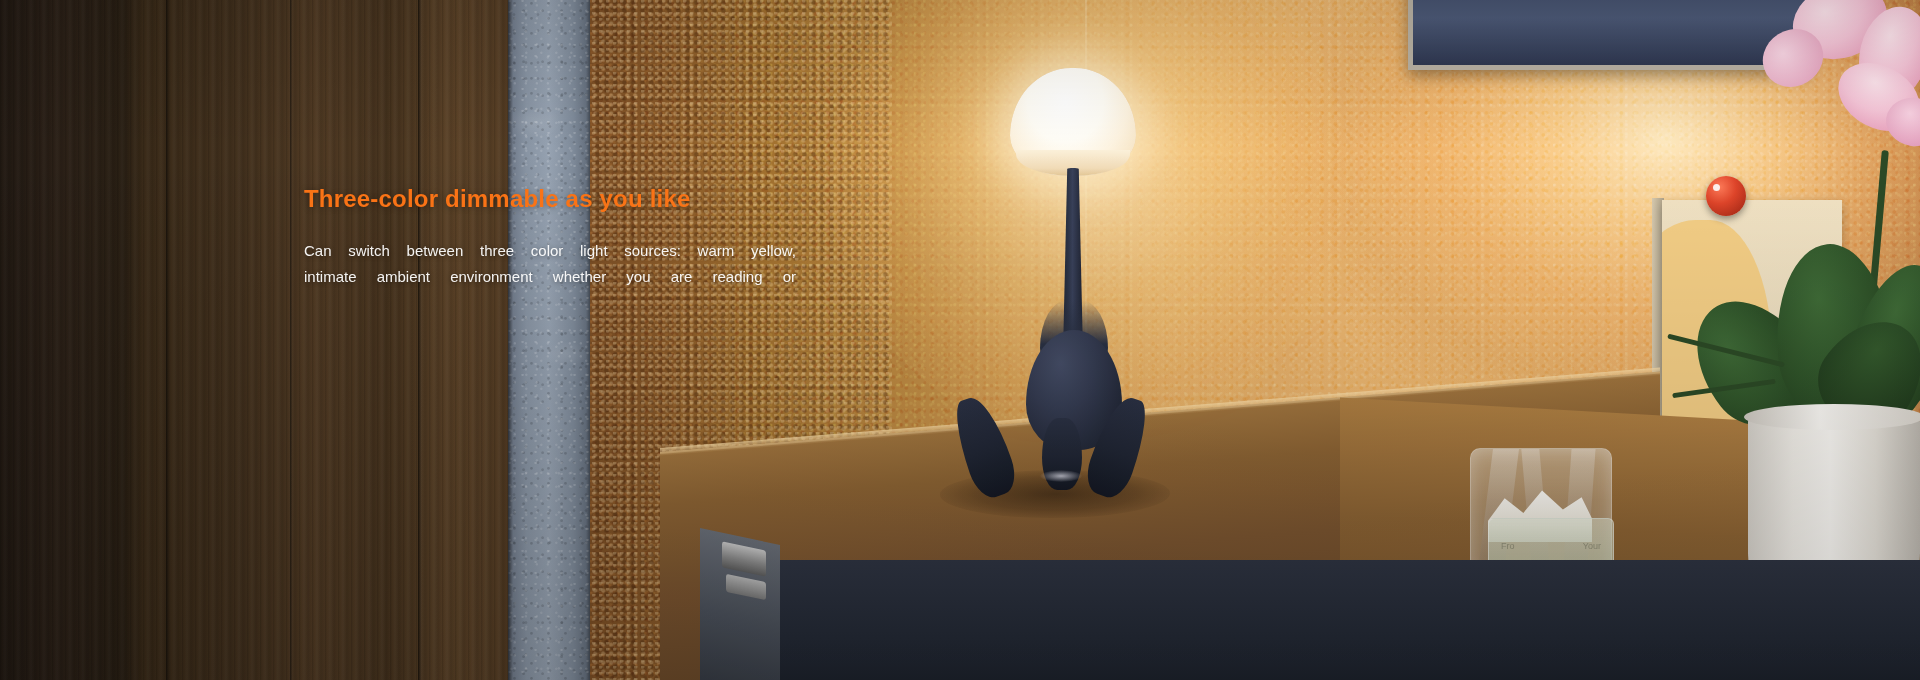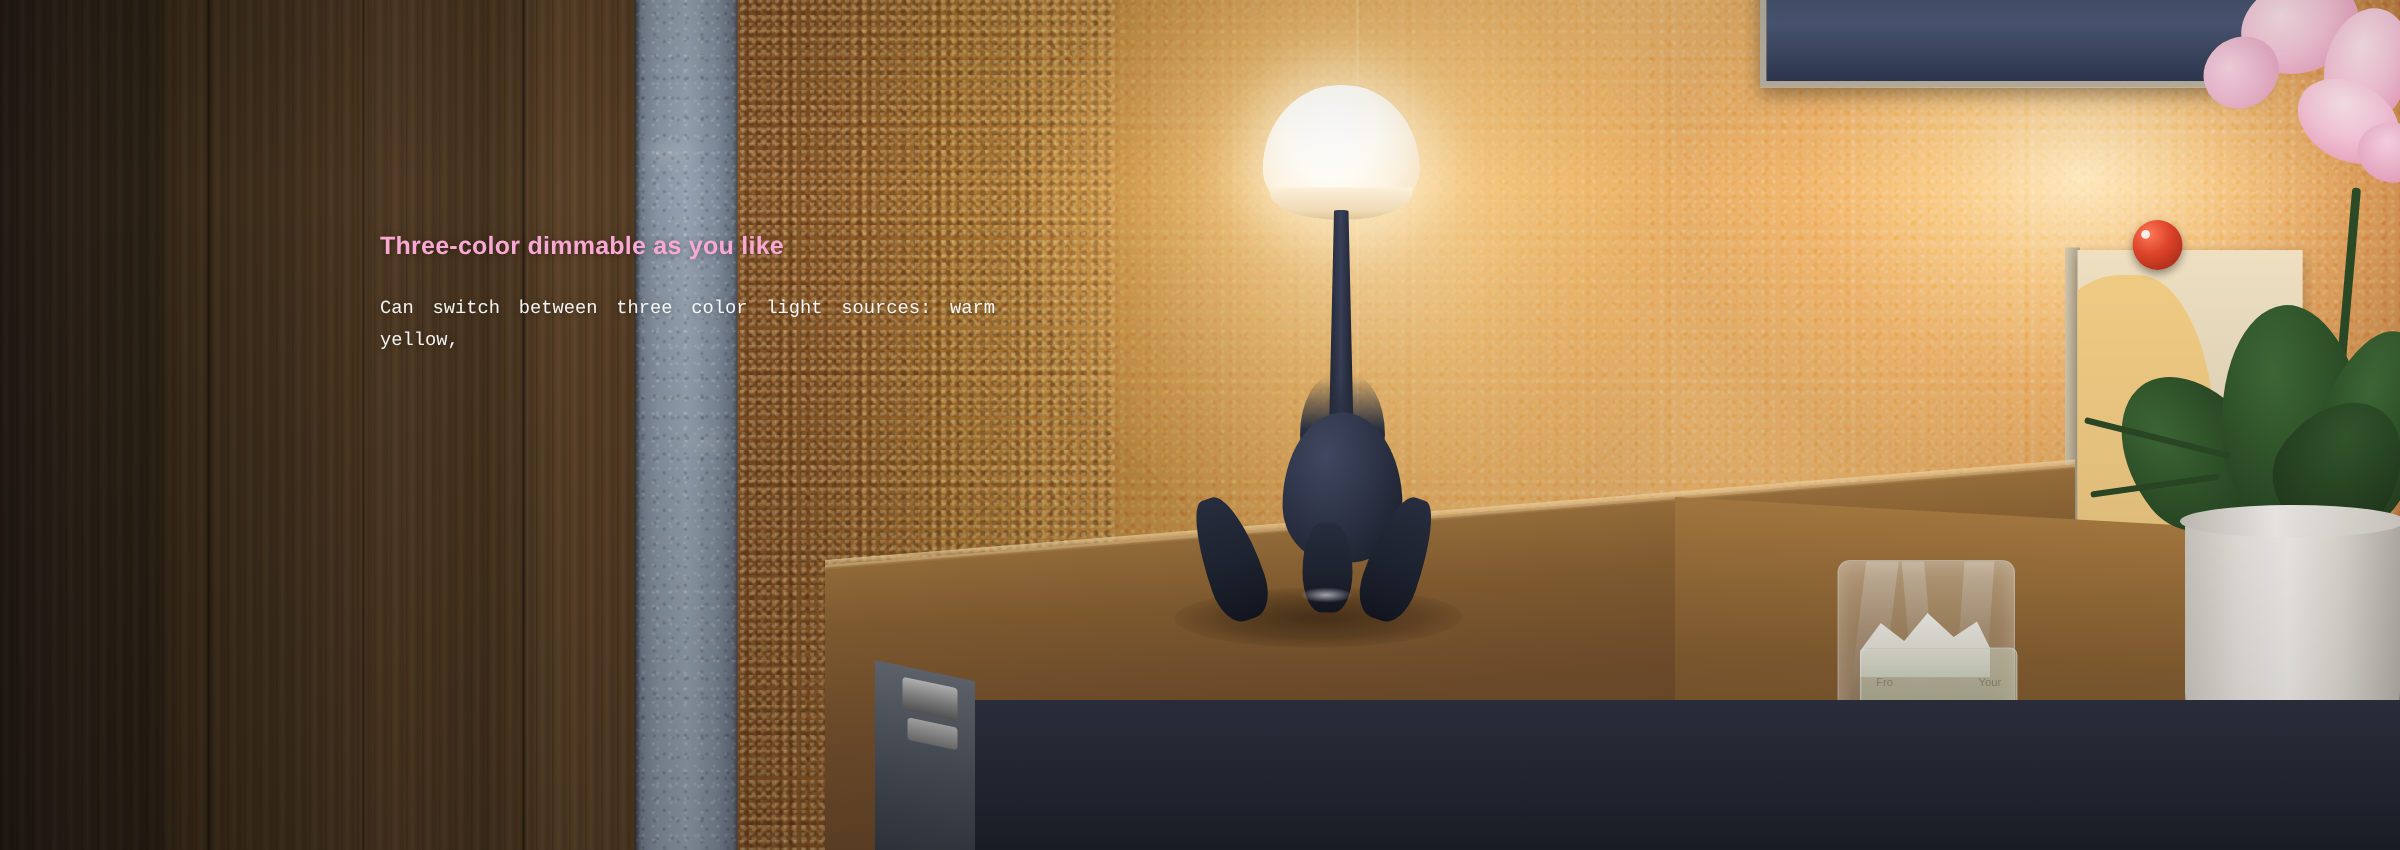--- a/index.html
+++ b/index.html
@@ -495,38 +495,38 @@
 
   
   .copy {
     position: absolute;
     left: 304px;
     top: 186px;
     width: 492px;
   }
   .headline {
     margin: 0 0 26px 0;
-    color: #f9a8d4;
-    font-size: 20px;
+    color: #f97316;
+    font-size: 24px;
     font-weight: 700;
     letter-spacing: 0.2px;
     line-height: 1.1;
     text-shadow: 0 1px 6px rgba(0,0,0,0.35);
     white-space: nowrap;
   }
   .para {
     margin: 0;
     color: rgba(255,255,255,0.94);
     font-size: 15px;
     line-height: 26px;
     font-weight: 400;
     text-align: justify;
     text-shadow: 0 1px 5px rgba(0,0,0,0.38);
   }
-  .para .line { display: block; font-family: Liberation Mono, monospace; }
+  .para .line { display: block; }
   .para .just {
     display: block;
     text-align: justify;
     text-align-last: justify;
   }
 </style>
 </head>
 <body>
 
 <div class="banner">
@@ -614,16 +614,17 @@
     <div class="desk-hinge"></div>
     <div class="desk-hinge2"></div>
 
     <div class="vignette"></div>
   </div>
 
   <div class="copy">
     <h1 class="headline">Three-color dimmable as you like</h1>
     <div class="para">
       <span class="line just">Can switch between three color light sources: warm yellow,</span>
+      <span class="line just">intimate ambient environment whether you are reading or</span>
     </div>
   </div>
 
 </div>
 
 </body></html>

